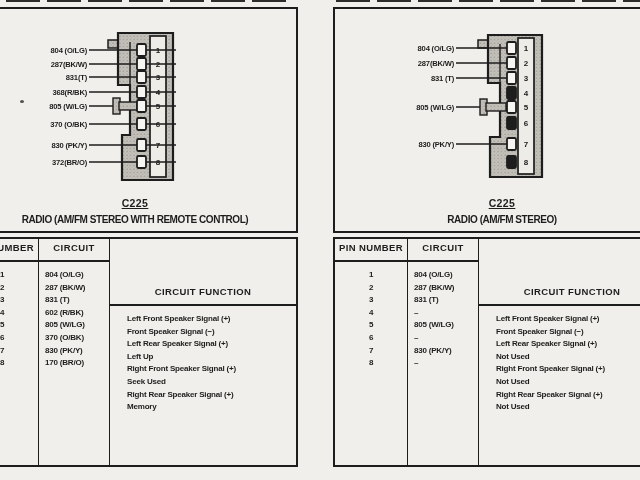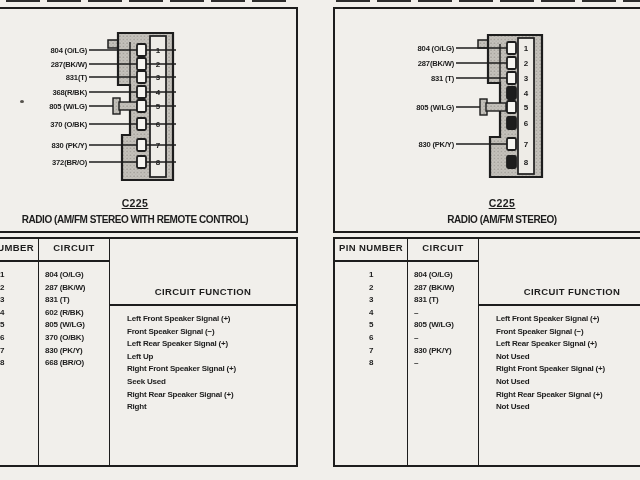--- a/index.html
+++ b/index.html
@@ -118,34 +118,34 @@
     <div class="col col-circ">
       <div class="th">CIRCUIT</div>
       <div class="cells">
         <div class="cell">804 (O/LG)</div>
         <div class="cell">287 (BK/W)</div>
         <div class="cell">831 (T)</div>
         <div class="cell">602 (R/BK)</div>
         <div class="cell">805 (W/LG)</div>
         <div class="cell">370 (O/BK)</div>
         <div class="cell">830 (PK/Y)</div>
-        <div class="cell">668 (BR/O)</div>
+        <div class="cell">170 (BR/O)</div>
       </div>
     </div>
     <div class="col col-func last">
       <div class="th">CIRCUIT FUNCTION</div>
       <div class="cells">
         <div class="cell">Left Front Speaker Signal (+)</div>
         <div class="cell">Front Speaker Signal (−)</div>
         <div class="cell">Left Rear Speaker Signal (+)</div>
         <div class="cell">Left Up</div>
         <div class="cell">Right Front Speaker Signal (+)</div>
         <div class="cell">Seek Used</div>
         <div class="cell">Right Rear Speaker Signal (+)</div>
-        <div class="cell">Right</div>
+        <div class="cell">Memory</div>
       </div>
     </div>
   </div>
 
   <div class="box" style="left:333px;top:7px;width:334px;height:226px;"></div>
 
   <svg class="abs" style="left:380px;top:25px;" width="250" height="190" viewBox="380 25 250 190">
     <defs>
       <pattern id="stipR" width="3.5" height="3.5" patternUnits="userSpaceOnUse">
         <rect width="3.5" height="3.5" fill="#c6c3bd"></rect>

